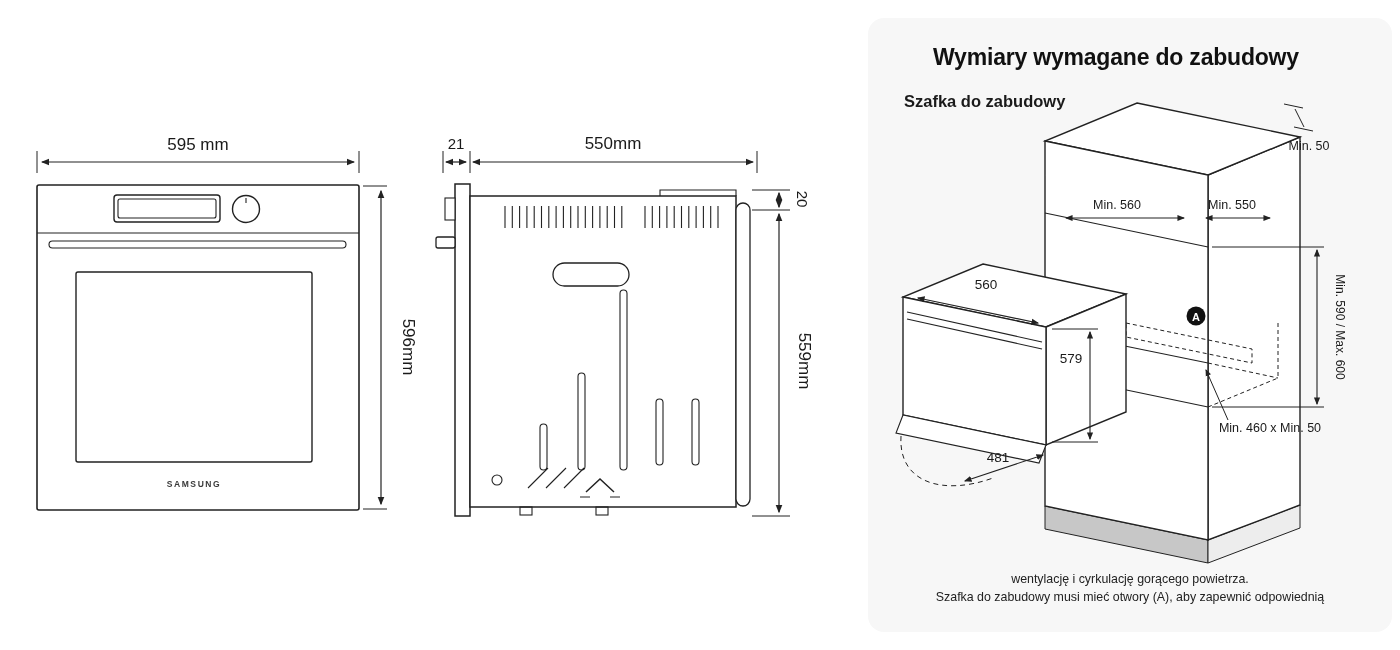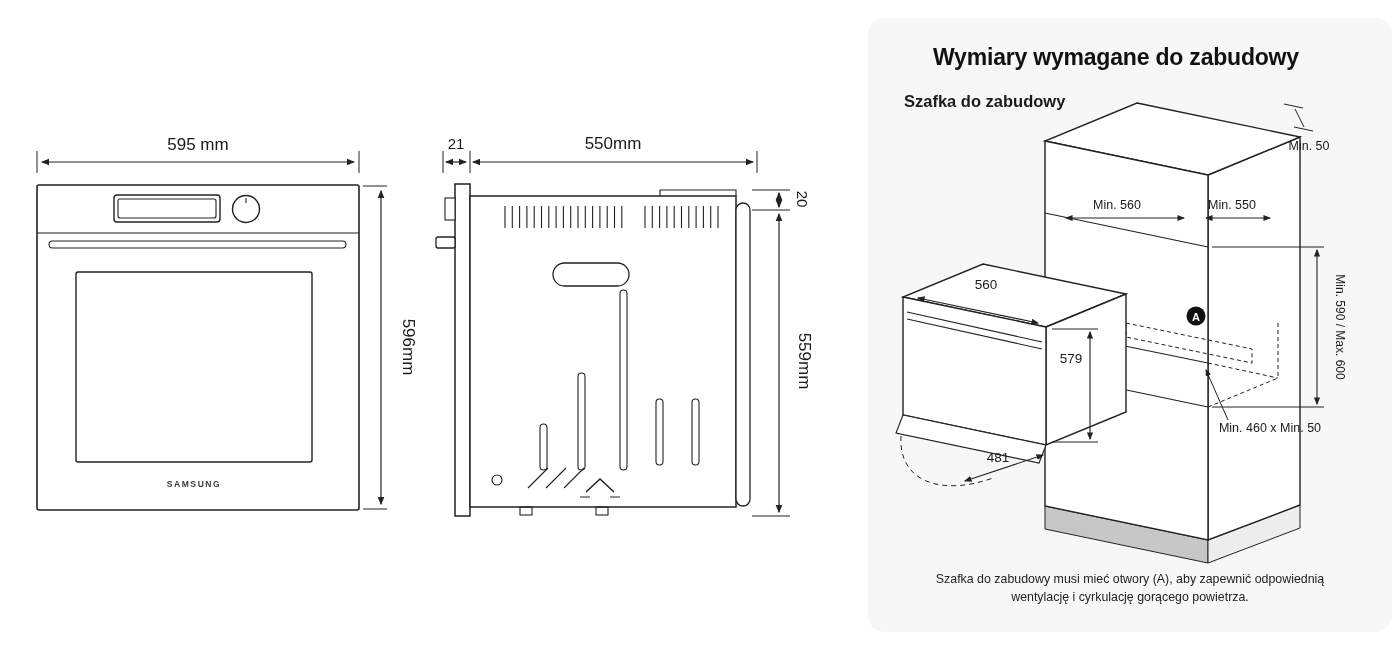--- a/index.html
+++ b/index.html
@@ -156,16 +156,16 @@
     <line class="dimline" x1="449" y1="232" x2="449" y2="386" marker-start="url(#ar2)" marker-end="url(#ar2)" style="stroke-width:1.1"></line>
     <text x="468" y="309" text-anchor="middle" transform="rotate(90 468 309)" style="font-size:12px">Min. 590 / Max. 600</text>
 
     <circle cx="328" cy="298" r="9.5" fill="#111"></circle>
     <text class="marker-a" x="328" y="302.5" text-anchor="middle">A</text>
     <line class="dimline" x1="360" y1="402" x2="338" y2="352" marker-end="url(#ar2)" style="stroke-width:1"></line>
     <text class="iso-label" x="402" y="414" text-anchor="middle">Min. 460 x Min. 50</text>
   </svg>
 
   <div class="panel-caption">
+    <span style="display:block">wentylację i cyrkulację gorącego powietrza.</span>
     <span style="display:block">Szafka do zabudowy musi mieć otwory (A), aby zapewnić odpowiednią</span>
-    <span style="display:block">wentylację i cyrkulację gorącego powietrza.</span>
   </div>
 </div>
 
 </body></html>

